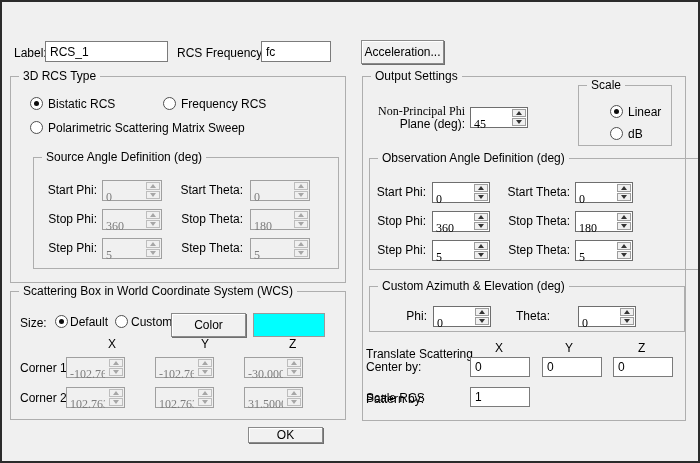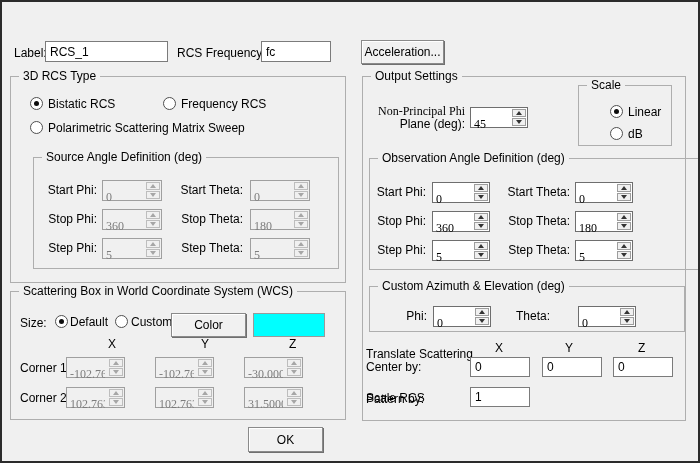--- a/index.html
+++ b/index.html
@@ -364,14 +364,14 @@
   <div class="lbl" style="left:366px;top:347px;">Translate Scattering</div>
   <div class="lbl" style="left:366px;top:360px;">Center by:</div>
   <input class="txt" style="left: 470px; top: 357px; width: 60px; height: 20px;" value="0">
   <input class="txt" style="left: 542px; top: 357px; width: 60px; height: 20px;" value="0">
   <input class="txt" style="left: 613px; top: 357px; width: 60px; height: 20px;" value="0">
 
   <div class="lbl" style="left:366px;top:379px;margin-top:12px;">Scale RCS</div>
   <div class="lbl" style="left:366px;top:392px;">Pattern by:</div>
   <input class="txt" style="left: 470px; top: 387px; width: 60px; height: 20px;" value="1">
 
-  <div class="btn" style="left:248px;top:427px;width:75px;height:25px;">OK</div>
+  <div class="btn" style="left:248px;top:427px;width:75px;height:16px;">OK</div>
 </div>
 
 </body></html>

